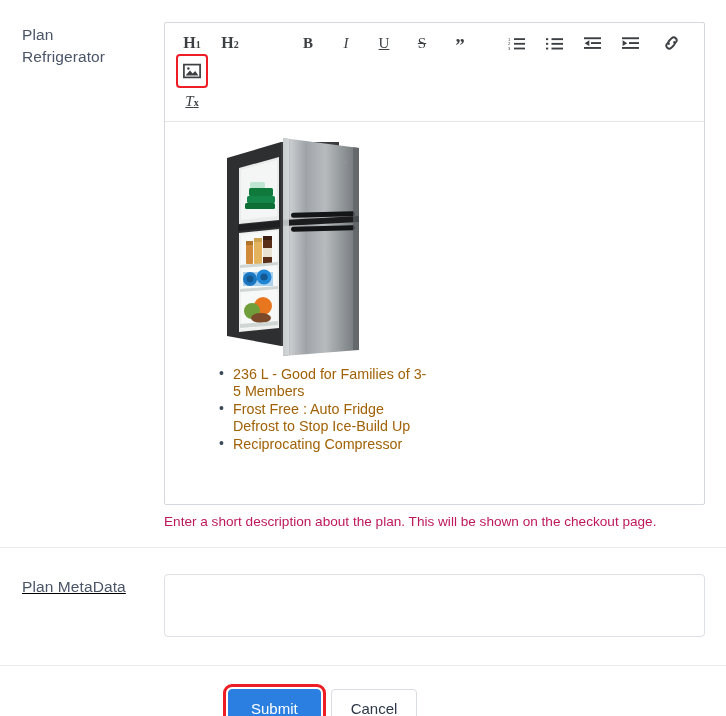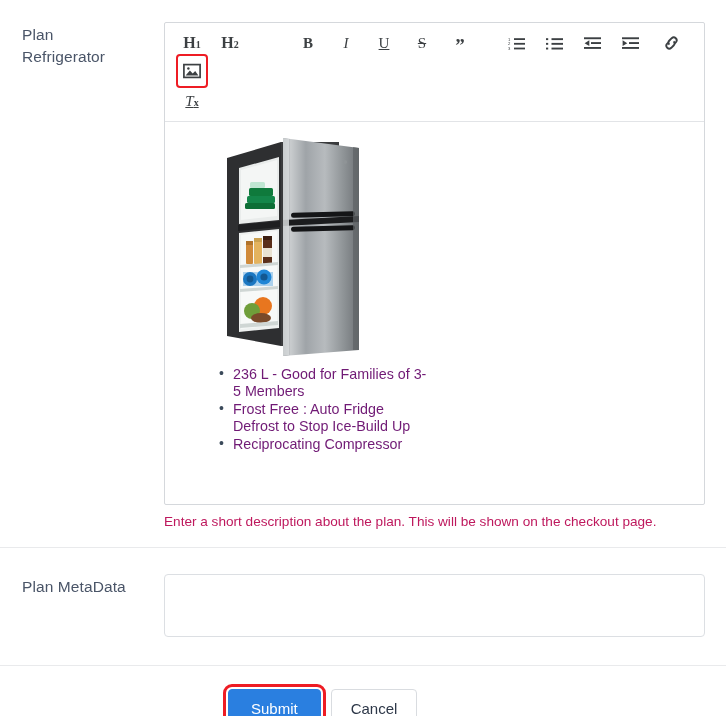--- a/index.html
+++ b/index.html
@@ -118,21 +118,21 @@
   .fridge-wrap {
     text-align: left;
     padding-left: 38px;
     margin-bottom: 8px;
   }
 
   .desc-list {
     margin: 0;
     padding: 0 0 0 38px;
     list-style: none;
-    color: #701a75;
+    color: #a16207;
     font-size: 14.3px;
     line-height: 17px;
   }
   .desc-list li {
     position: relative;
     padding-left: 14px;
     margin-bottom: 1px;
     max-width: 215px;
     font-family: "Liberation Sans", sans-serif;
     font-weight: 400;
@@ -155,21 +155,21 @@
 
   
   .divider {
     border: 0;
     border-top: 1px solid #e9eaec;
     margin: 0;
     width: 100%;
   }
 
   
-  .row-metadata { padding: 26px 22px 0 22px; }
+  .row-metadata { padding: 26px 22px 0 22px; text-decoration: underline; }
   .metadata-box {
     width: 541px;
     height: 63px;
     border: 1px solid #dcdfe3;
     border-radius: 4px;
     background: #fff;
     resize: none;
     outline: none;
     padding: 8px 10px;
     font-family: "Liberation Sans", sans-serif;

